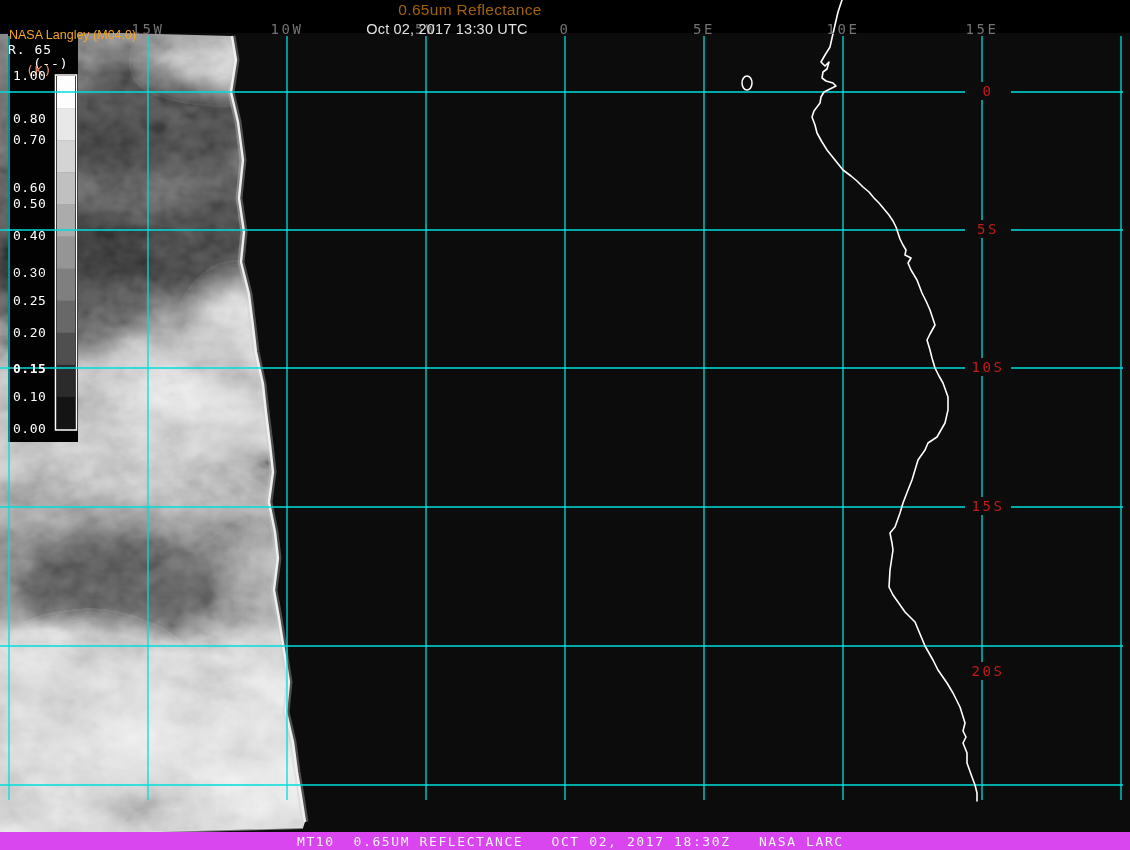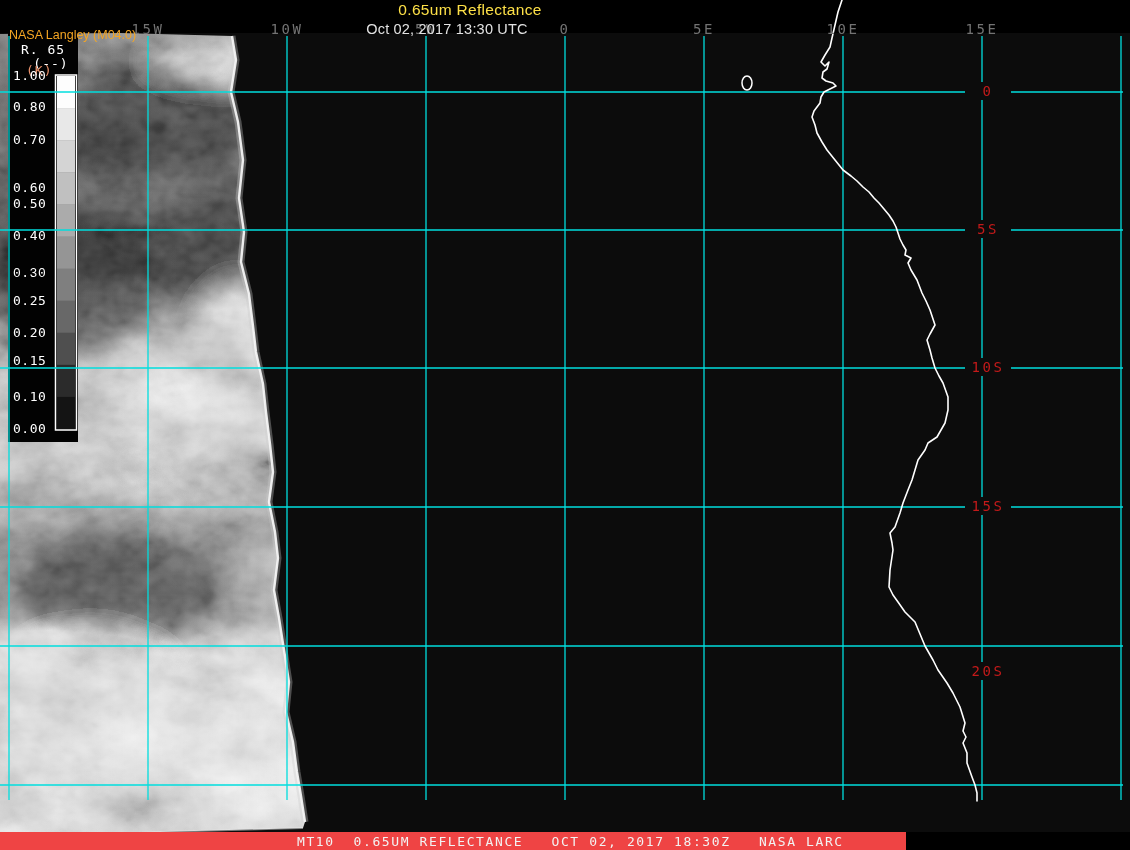--- a/index.html
+++ b/index.html
@@ -3,34 +3,34 @@
 <meta charset="utf-8">
 <style>
   html,body{margin:0;padding:0;background:#000;}
   #stage{position:relative;width:1130px;height:850px;background:#000;overflow:hidden;
          font-family:"DejaVu Sans Mono",monospace;}
   .abs{position:absolute;}
   
   .credit{left:9px;top:28px;font-family:"Liberation Sans",sans-serif;font-size:12.5px;
           color:#f5a623;z-index:30;white-space:pre;}
   .title1{left:0;top:1px;width:940px;text-align:center;font-family:"Liberation Sans",sans-serif;
-          font-size:15.5px;color:#fde047;z-index:30;white-space:pre;letter-spacing:.3px;}
+          font-size:15.5px;color:#a16207;z-index:30;white-space:pre;letter-spacing:.3px;}
   .title2{left:0;top:21px;width:894px;text-align:center;font-family:"Liberation Sans",sans-serif;
           font-size:14.5px;color:#e2e2e2;z-index:30;white-space:pre;letter-spacing:.2px;}
   
   .lon-label{top:21px;width:56px;margin-left:-28px;text-align:center;font-size:14px;
              letter-spacing:2.5px;color:#737373;z-index:20;white-space:pre;}
   .lat-label{left:965px;width:46px;text-align:center;font-size:14px;letter-spacing:2.5px;
              color:#c41a1a;background:#0c0c0c;z-index:20;white-space:pre;padding:1px 0;}
   
   .cb-text{color:#fff;font-size:13px;letter-spacing:1px;z-index:25;white-space:pre;}
   .cb-units2{color:#e8906a;}
   .cb-tick{left:13px;width:42px;color:#fff;font-size:13px;letter-spacing:.5px;z-index:25;white-space:pre;}
   
-  .statusbar{left:0;top:832px;width:906px;height:18px;background:#ef4444;z-index:40;}
+  .statusbar{left:0;top:832px;width:1130px;height:18px;background:#d946ef;z-index:40;}
   .statusbar span{position:absolute;left:297px;top:2px;color:#f2f2f2;font-size:13px;
                   letter-spacing:1.6px;white-space:pre;}
   svg{position:absolute;left:0;top:0;z-index:5;}
 </style>
 </head>
 <body>
 
 <div id="stage">
 
   <svg id="map-svg" width="1130" height="850" viewBox="0 0 1130 850">
@@ -146,34 +146,34 @@
       <div class="abs lon-label" style="left: 982px;">15E</div>
     </div>
   <div id="lat-labels">
       <div class="abs lat-label" style="top: 82px;">0</div>
       <div class="abs lat-label" style="top: 220px;">5S</div>
       <div class="abs lat-label" style="top: 358px;">10S</div>
       <div class="abs lat-label" style="top: 497px;">15S</div>
       <div class="abs lat-label" style="top: 636px; margin-top: 26px;">20S</div>
     </div>
 
-  <div class="abs cb-text" style="left:8px;top:42px;width:70px;text-align:center;">R. 65</div>
+  <div class="abs cb-text" style="left:8px;top:42px;width:70px;">R. 65</div>
   <div class="abs cb-text" style="left:8px;top:56px;width:86px;text-align:center;">(--)</div>
   <div class="abs cb-text cb-units2" style="left:26px;top:63px;">(K)</div>
   <div id="cb-ticks">
       <div class="abs cb-tick" style="top: 68px;">1.00</div>
-      <div class="abs cb-tick" style="top: 99px;">0.80</div>
+      <div class="abs cb-tick" style="top: 111px;">0.80</div>
       <div class="abs cb-tick" style="top: 132.182px;">0.70</div>
       <div class="abs cb-tick" style="top: 180px;">0.60</div>
       <div class="abs cb-tick" style="top: 196.364px;">0.50</div>
       <div class="abs cb-tick" style="top: 228.455px;">0.40</div>
       <div class="abs cb-tick" style="top: 266px; font-family: Liberation Mono, monospace;">0.30</div>
       <div class="abs cb-tick" style="top: 292.636px;">0.25</div>
       <div class="abs cb-tick" style="top: 324.727px;">0.20</div>
-      <div class="abs cb-tick" style="top: 353px;">0.15</div>
+      <div class="abs cb-tick" style="top: 361px; font-weight: bold;">0.15</div>
       <div class="abs cb-tick" style="top: 388.909px;">0.10</div>
       <div class="abs cb-tick" style="top: 421px;">0.00</div>
     </div>
 
   <div class="abs credit">NASA Langley (M04.0)</div>
   <div class="abs title1">0.65um Reflectance</div>
   <div class="abs title2">Oct 02, 2017 13:30 UTC</div>
 
   <div class="abs statusbar">
     <span>MT10  0.65UM REFLECTANCE   OCT 02, 2017 18:30Z   NASA LARC</span>

